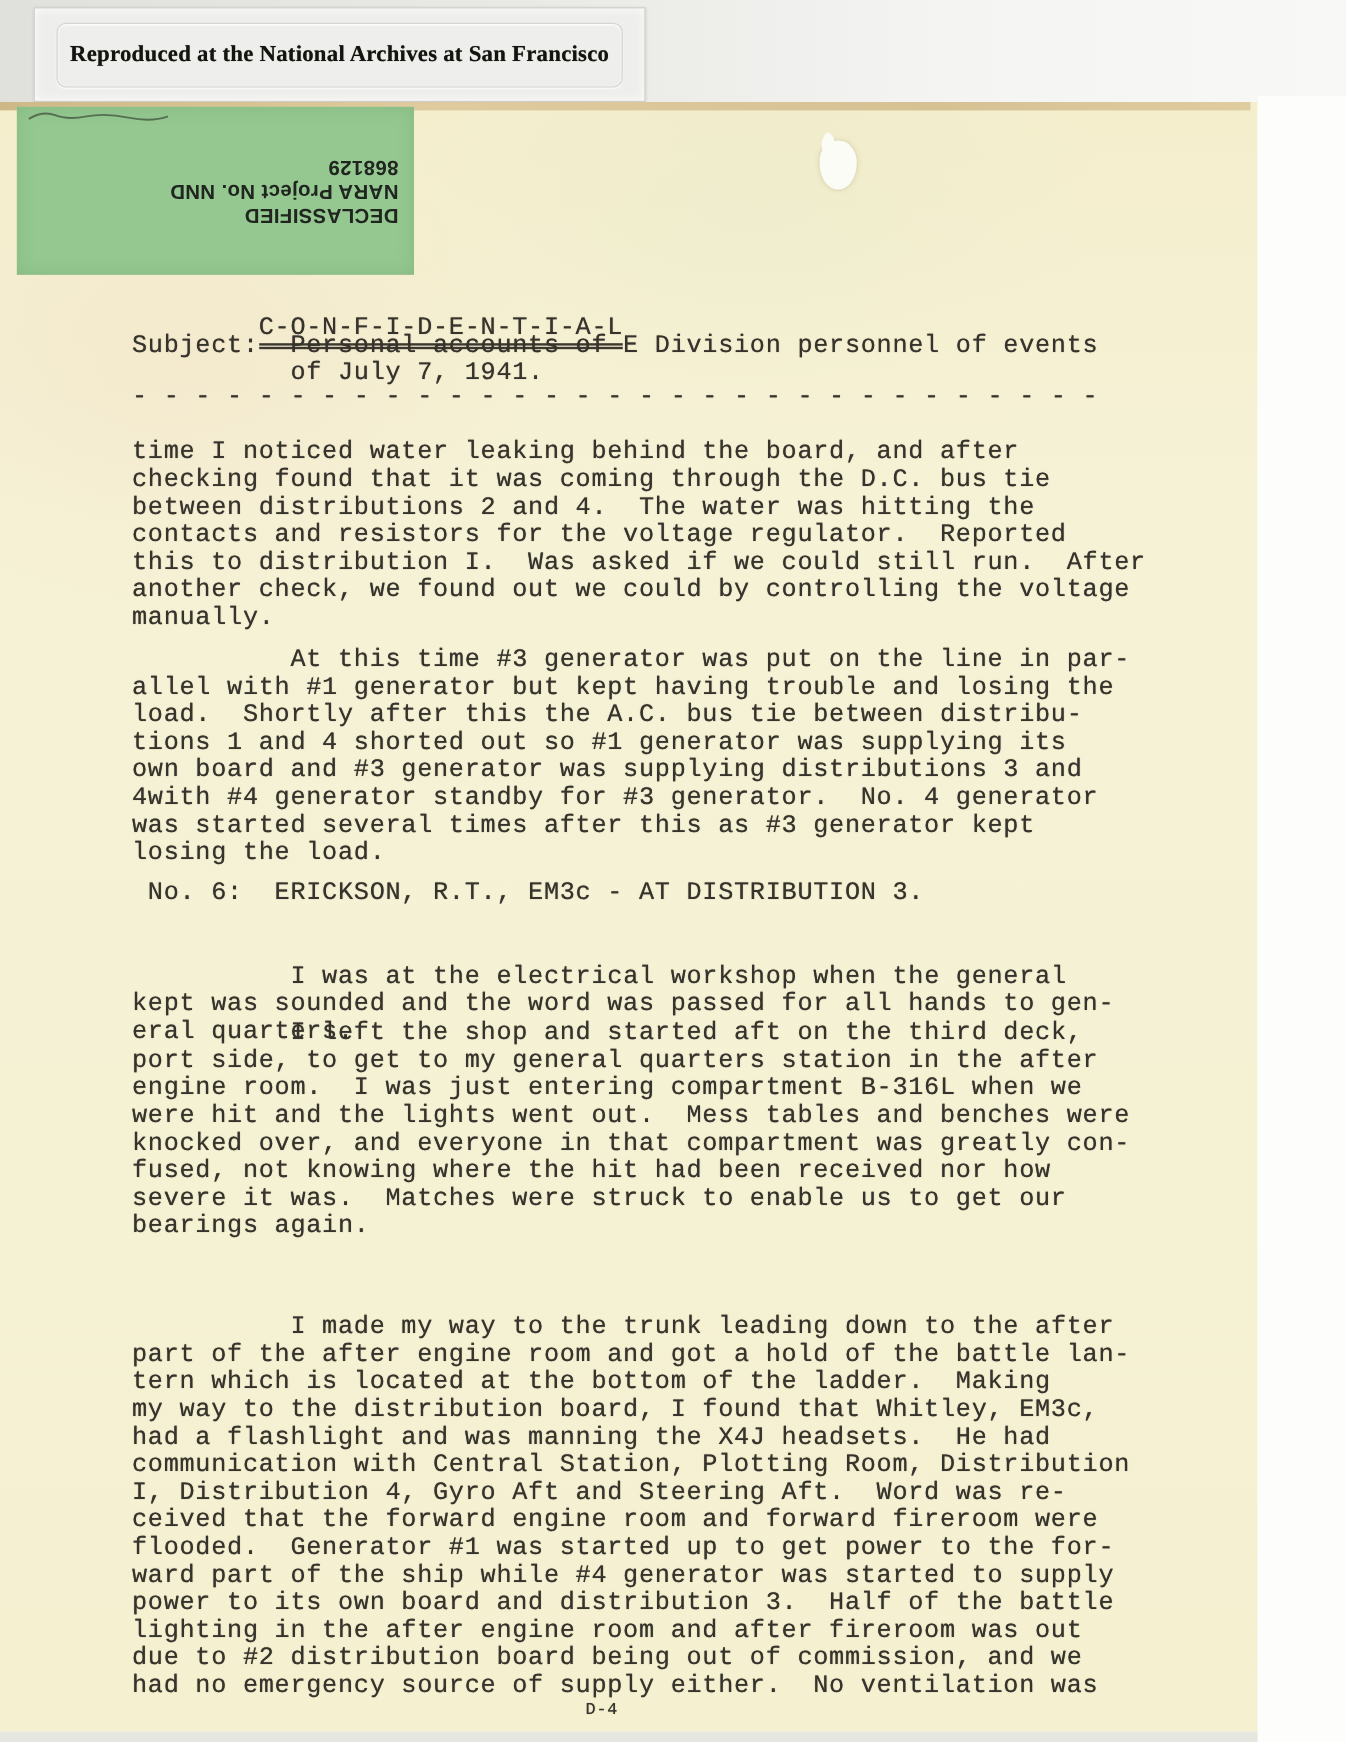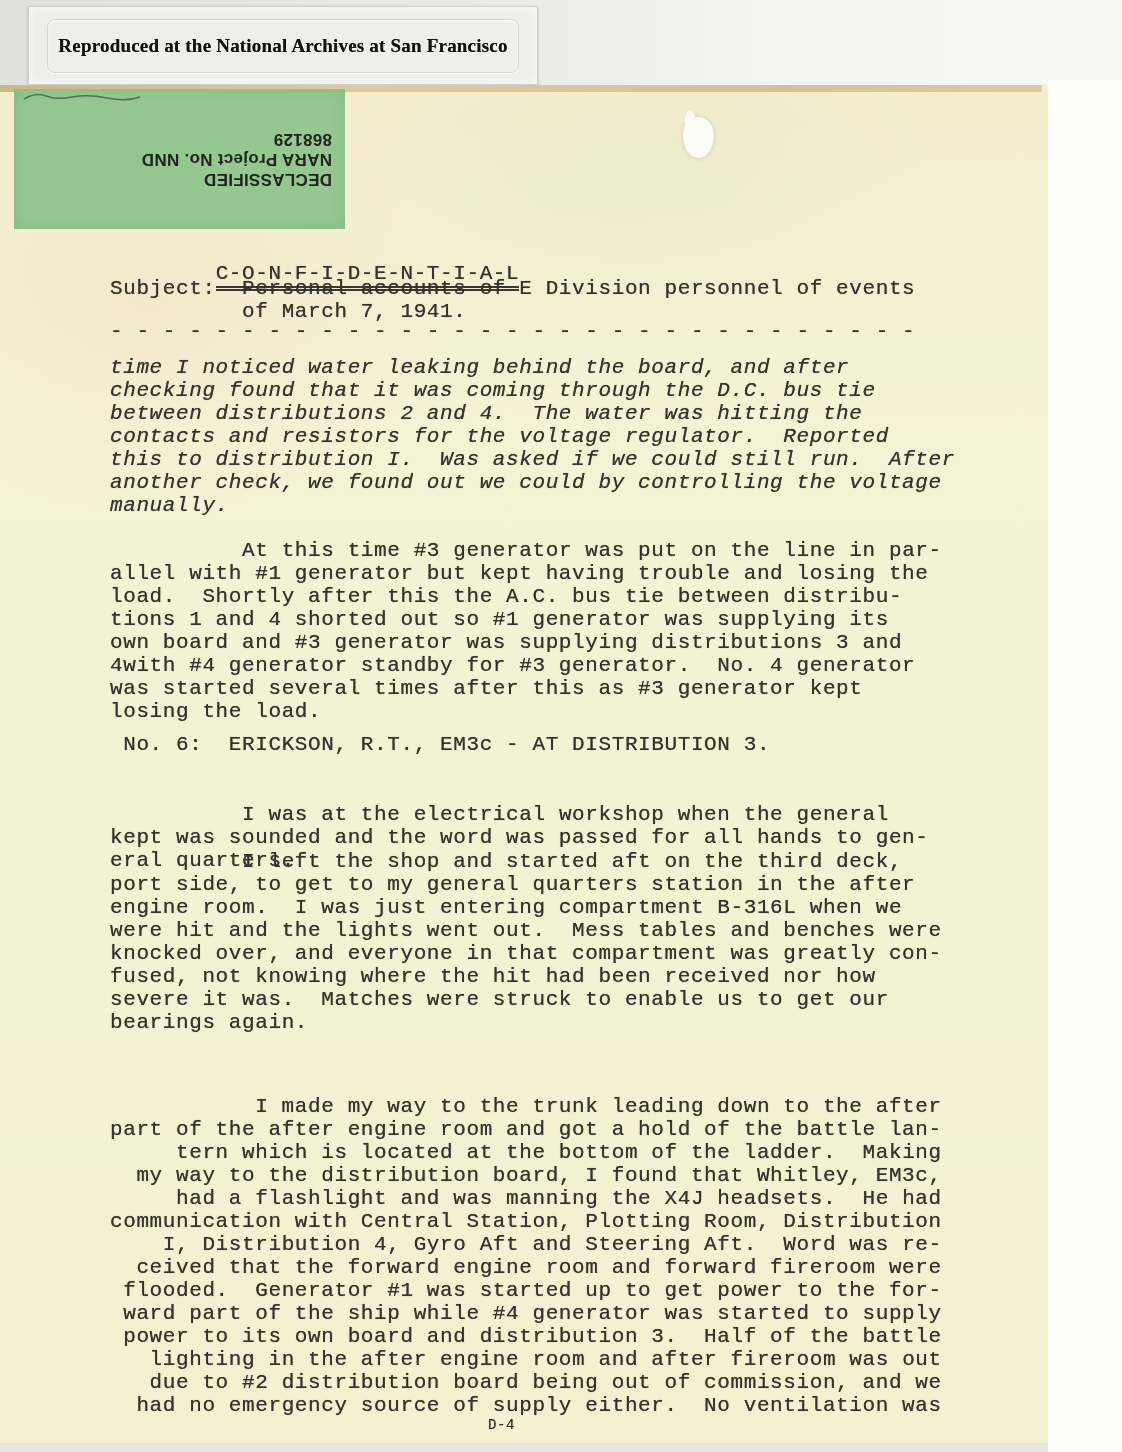--- a/index.html
+++ b/index.html
@@ -83,26 +83,26 @@
     position:absolute; left:110px; top:0; width:910px;
     color:#36332c; font-size:21px; line-height:23px; letter-spacing:.6px;
     text-shadow:0 0 .7px rgba(45,42,32,.75);
   }
   .doc pre, .doc div { margin:0; font-family:inherit; }
   .tblock { position:absolute; left:0; white-space:pre-wrap; }
   .t-class    { top:154px; }
   .t-class span { display:inline-block; border-bottom:5px double #3c3830; padding-bottom:1px; }
   .t-subject  { top:192px; }
   .t-dashes   { top:235px; }
-  .t-p1       { top:271px;font-style:italic; }
+  .t-p1       { top:281px; }
   .t-p2       { top:454px; }
   .t-h2       { top:648px; }
   .t-p3       { top:718px; }
   .t-p4       { top:765px; }
-  .t-p5       { top:1010px;text-align:right; }
+  .t-p5       { top:1010px; }
   .t-footer {
     position:absolute; left:488px; top:1332px;
     color:#36332c; font-size:14px; letter-spacing:.6px;
     text-shadow:0 0 .7px rgba(45,42,32,.75);
   }
 </style>
 </head>
 <body>
 
 <div class="page">
@@ -128,21 +128,21 @@
       </div>
     </div>
 
     <div class="punch-hole"></div>
 
     <div class="doc">
       <div class="tblock t-class">
         <span>C-O-N-F-I-D-E-N-T-I-A-L</span>
       </div>
       <pre class="tblock t-subject">Subject:  Personal accounts of E Division personnel of events
-          of March 7, 1941.</pre>
+          of July 7, 1941.</pre>
       <div class="tblock t-dashes">- - - - - - - - - - - - - - - - - - - - - - - - - - - - - - -</div>
       <pre class="tblock t-p1">time I noticed water leaking behind the board, and after
 checking found that it was coming through the D.C. bus tie
 between distributions 2 and 4.  The water was hitting the
 contacts and resistors for the voltage regulator.  Reported
 this to distribution I.  Was asked if we could still run.  After
 another check, we found out we could by controlling the voltage
 manually.</pre>
       <pre class="tblock t-p2">          At this time #3 generator was put on the line in par-
 allel with #1 generator but kept having trouble and losing the

